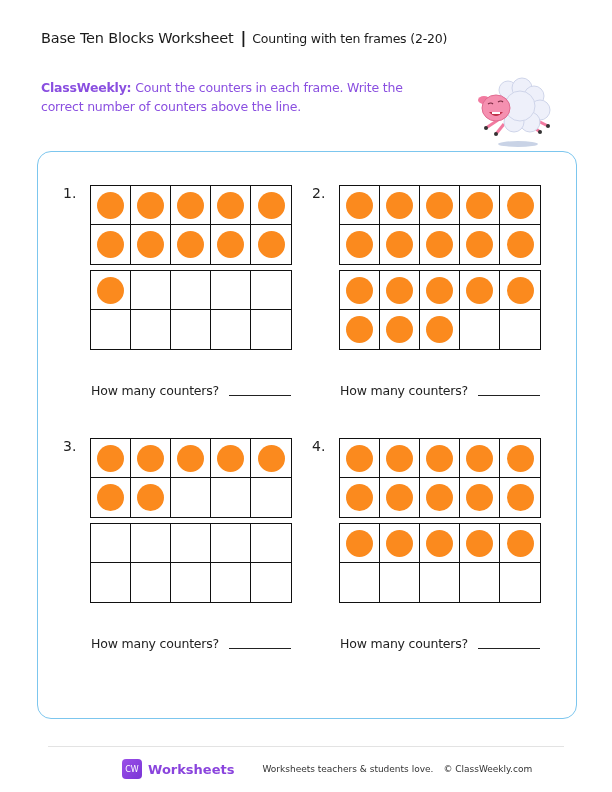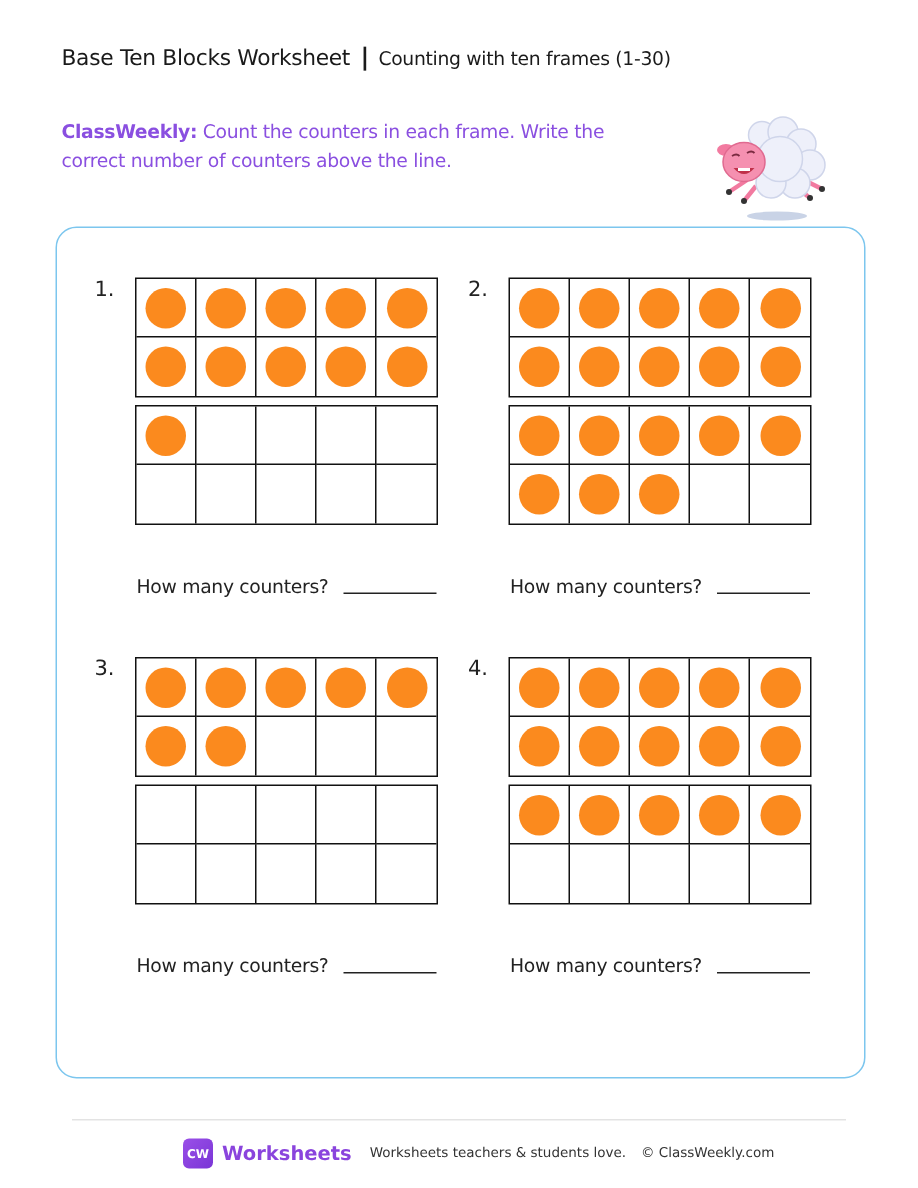--- a/index.html
+++ b/index.html
@@ -25,32 +25,32 @@
   .cell:nth-child(5n) { border-right: none; }
   .cell:nth-child(n+6) { border-bottom: none; }
   .dot { width: 27px; height: 27px; border-radius: 50%; background: #fb8a1e; }
   .frame.f1 { top: 0; }
   .frame.f2 { top: 85px; }
   .question { position: absolute; left: 28px; top: 198px; font-size: 12.5px; color: #222; white-space: nowrap; letter-spacing: -0.2px; }
   .answer-line { position: absolute; left: 166px; top: 210px; width: 62px; border-bottom: 1px solid #222; height: 1px; }
 
   .footer-rule { position: absolute; left: 48px; top: 746px; width: 516px; border-top: 1px solid #e3e3e3; }
   .footer { position: absolute; left: 122px; top: 759px; display: flex; align-items: center; white-space: nowrap; }
-  .logo-box { width: 20px; height: 20px; border-radius: 4px; background: linear-gradient(135deg, #9a4fe8, #7a35d6); color: #fff; font-size: 8px; font-weight: bold; display: flex; align-items: center; justify-content: center; }
+  .logo-box { width: 20px; height: 20px; border-radius: 4px; background: linear-gradient(135deg, #9a4fe8, #7a35d6); color: #fff; font-size: 8px; font-weight: normal; display: flex; align-items: center; justify-content: center; }
   .brand { font-size: 13px; font-weight: bold; color: #8a44dd; margin-left: 6px; }
-  .tagline { font-size: 9px; color: #333; margin-left: 12px; }
+  .tagline { font-size: 9px; color: #333; margin-left: 28px; }
   .copyright { font-size: 9px; color: #333; margin-left: 10px; }
 </style>
 </head>
 <body>
 
 <div class="header">
   <span class="title">Base Ten Blocks Worksheet</span>
   <span class="divider">|</span>
-  <span class="subtitle">Counting with ten frames (1-30)</span>
+  <span class="subtitle">Counting with ten frames (2-20)</span>
 </div>
 
 <div class="instructions">
   <b>ClassWeekly:</b><span> Count the counters in each frame. Write the correct number of counters above the line.</span>
 </div>
 
 <div class="sheep">
   <svg width="80" height="76" viewBox="0 0 80 76">
     <ellipse cx="44" cy="70" rx="20" ry="3" fill="#c9d3e6"></ellipse>
     <line x1="24" y1="46" x2="12" y2="54" stroke="#f27aa0" stroke-width="3"></line>

